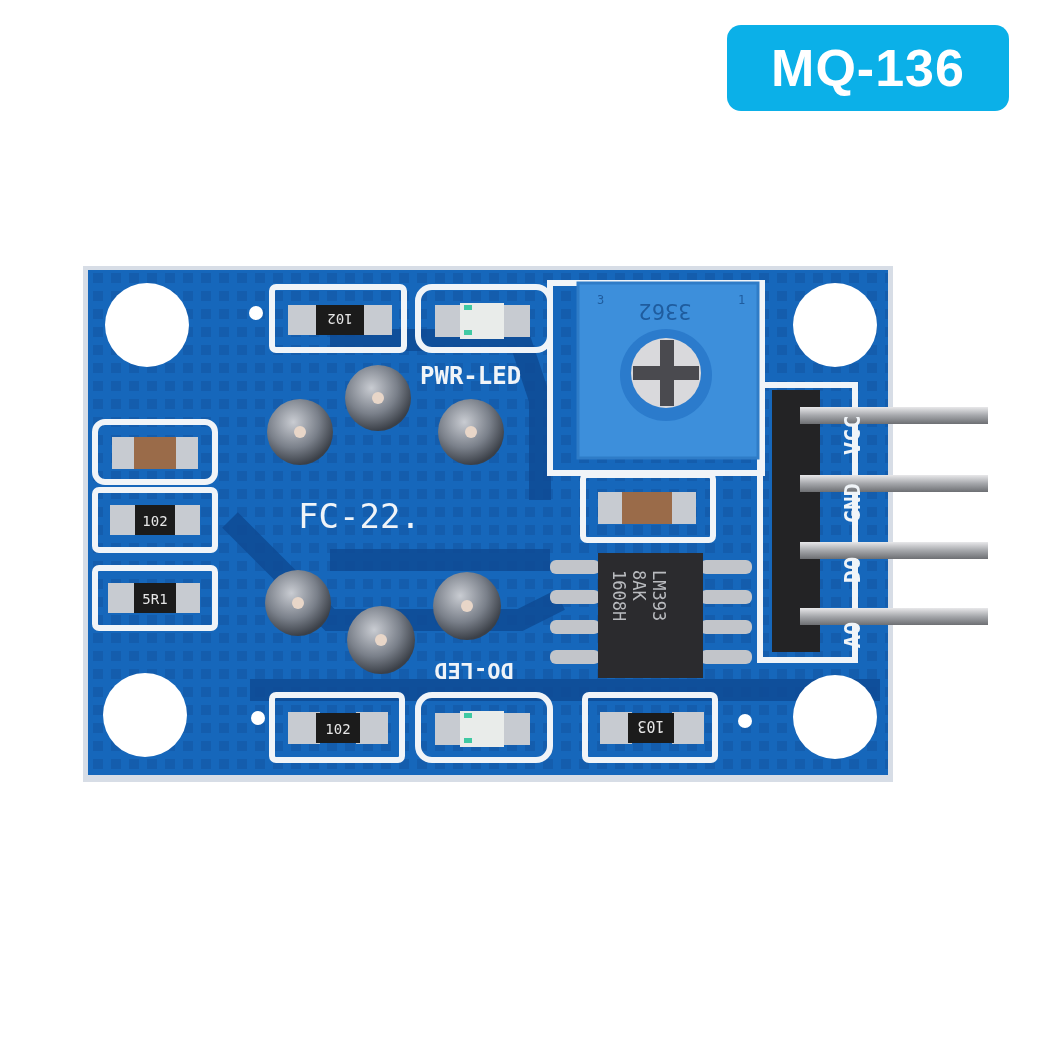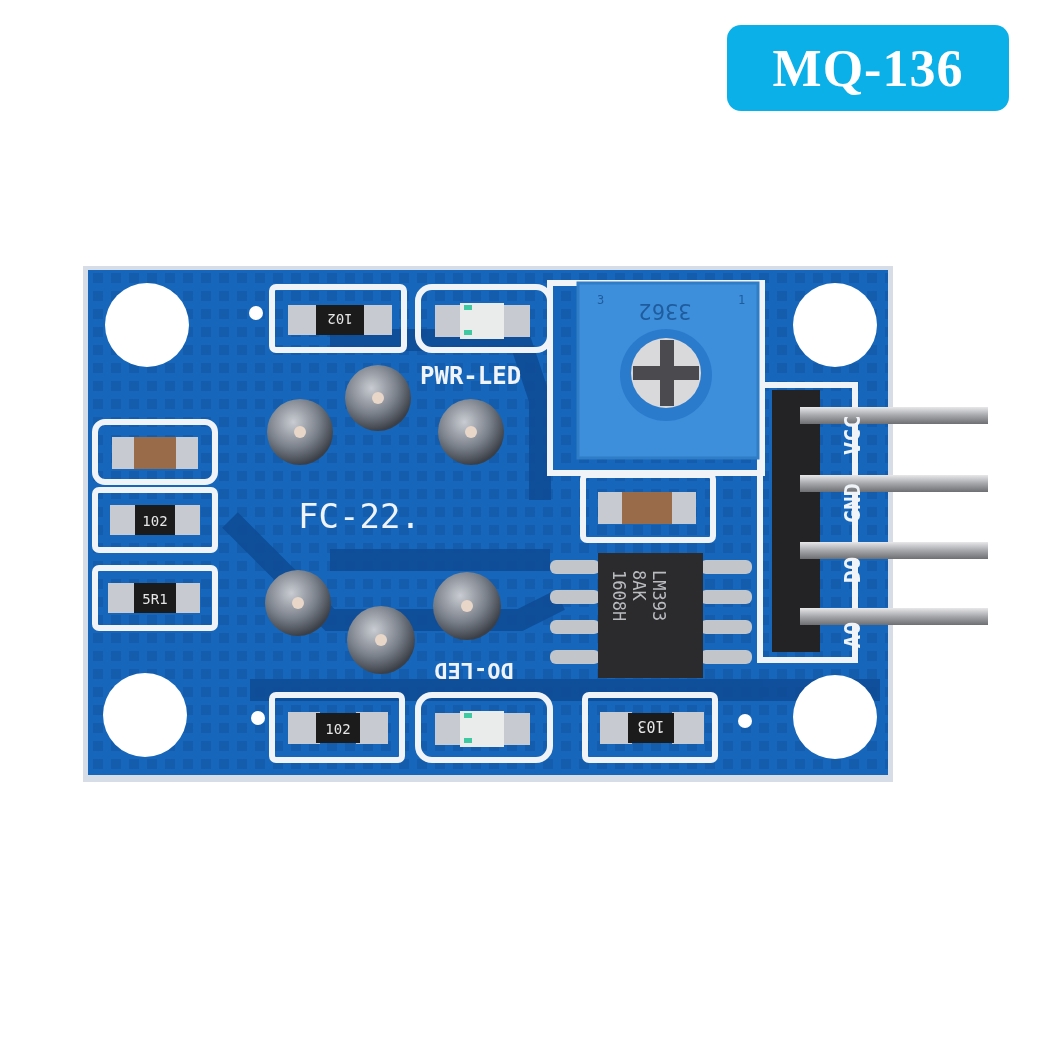--- a/index.html
+++ b/index.html
@@ -1,18 +1,18 @@
 <!DOCTYPE html>
 <html><head>
 <meta charset="utf-8">
 <style>
   html,body{margin:0;padding:0;background:#ffffff;}
   body{width:1056px;height:1056px;position:relative;overflow:hidden;font-family:"DejaVu Sans",sans-serif;}
   .badge{position:absolute;left:727px;top:25px;width:282px;height:86px;background:#0bb0e8;border-radius:14px;color:#fff;
-    font-family:Liberation Serif, serif;font-weight:bold;font-size:52px;display:flex;align-items:center;justify-content:center;letter-spacing:1px;}
+    font-family:Liberation Sans, sans-serif;font-weight:bold;font-size:52px;display:flex;align-items:center;justify-content:center;letter-spacing:1px;}
   svg text{font-family:"DejaVu Sans Mono",monospace;}
 </style>
 </head>
 <body>
 
 <div class="badge">MQ-136</div>
 
 <svg width="1056" height="1056" viewBox="0 0 1056 1056" style="position:absolute;left:0;top:0;">
   <defs>
     <pattern id="hatch" width="18" height="18" patternUnits="userSpaceOnUse">

